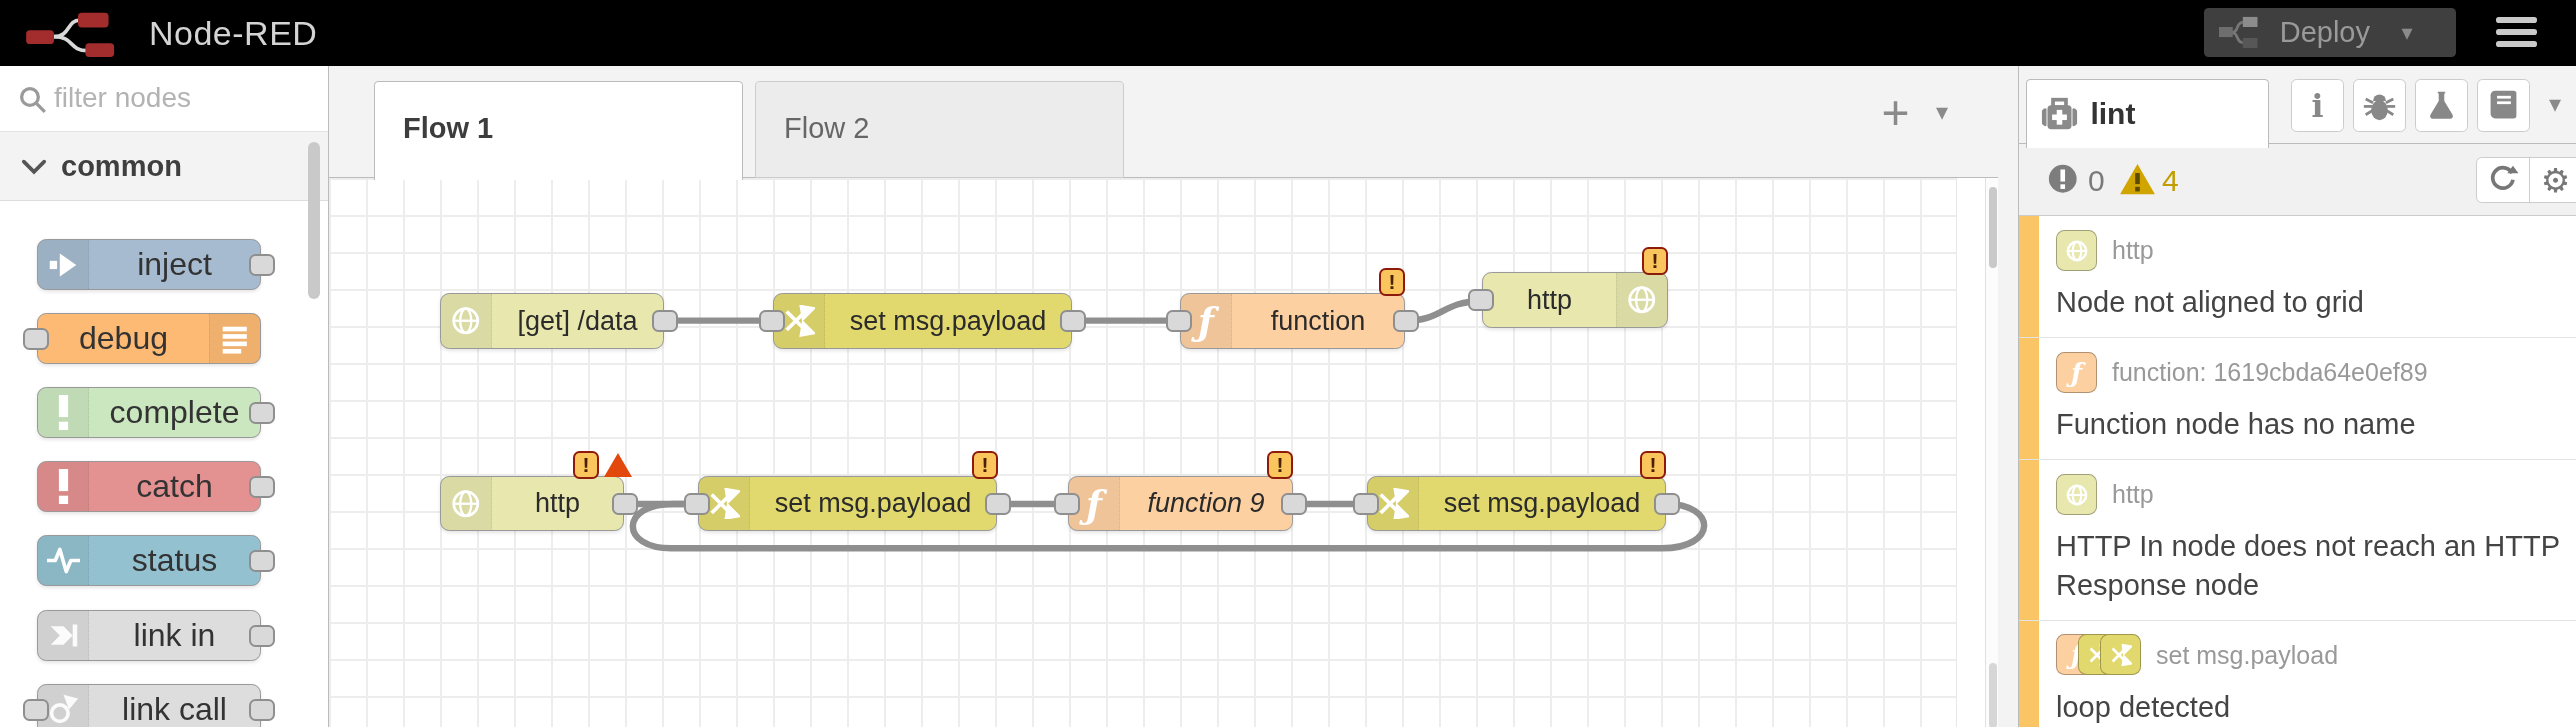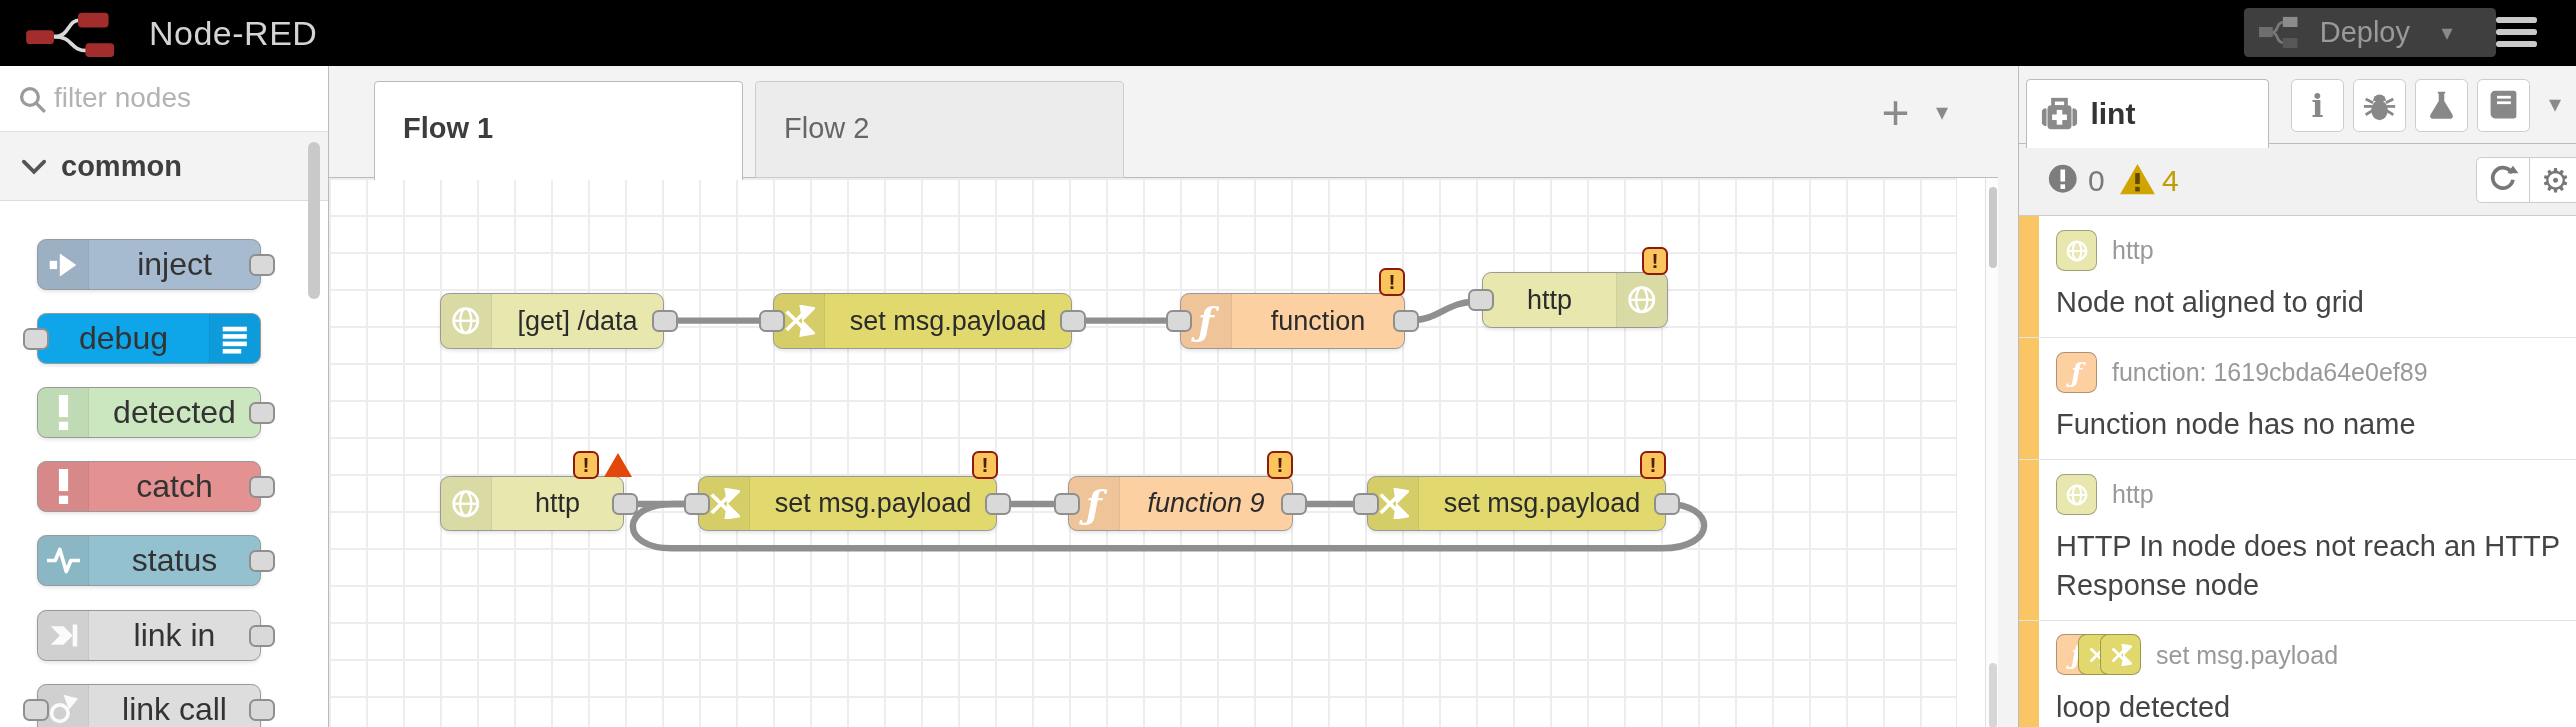--- a/index.html
+++ b/index.html
@@ -7,21 +7,21 @@
   .app {
     position:relative; width:2576px; height:728px; overflow:hidden;
     font-family:"Liberation Sans", sans-serif; background:#f3f3f3;
     -webkit-font-smoothing:antialiased;
   }
   
   .header { position:absolute; left:0; top:0; width:2576px; height:66px; background:#000; }
   .logo-wrap { position:absolute; left:26px; top:8.3px; width:370px; height:50px; display:flex; align-items:center;gap:6px; }
   .app-title { color:#d4d4d4; font-size:34px; margin-left:13px; letter-spacing:0.5px; }
   .deploy-btn { position:absolute; left:2204px; top:8.3px; width:252px; height:49px; background:#3f3f3f; border-radius:4.6px;
-    display:flex; align-items:center; cursor:pointer;margin-left:40px; }
+    display:flex; align-items:center; cursor:pointer; }
   .deploy-label { color:#9a9a9a; font-size:29px; margin-left:16.7px; }
   .deploy-caret { color:#8a8a8a; font-size:22px; margin-left:31.5px; }
   .hamburger { position:absolute; left:2496px; top:16.7px; width:41px; height:33px; cursor:pointer; }
   .hamburger div { height:6.5px; background:#c9c9c9; border-radius:2.8px; margin-bottom:5.6px; }
 
   
   .palette { position:absolute; left:0; top:66px; width:329px; height:662px; background:#fff; border-right:1.9px solid #bbb; overflow:hidden; }
   .search-row { position:relative; height:66px; border-bottom:1.9px solid #e3e3e3; background:#fff; }
   .search-input { position:absolute; left:54px; top:9.3px; width:250px; height:46px; border:none; outline:none; font-size:28px; color:#555;
     font-family:"Liberation Sans", sans-serif; }
@@ -36,21 +36,21 @@
   .icon-region { position:absolute; top:0; height:100%; width:51px; background:rgba(0,0,0,0.055); display:flex; align-items:center; justify-content:center; }
   .icon-region.left { left:0; border-right:1.9px dotted rgba(0,0,0,0.10); border-radius:7.4px 0 0 7.4px; }
   .icon-region.right { right:0; border-left:1.9px dotted rgba(0,0,0,0.10); border-radius:0 7.4px 7.4px 0; }
   .port { position:absolute; width:26px; height:22px; background:#d9d9d9; border:2.8px solid #8f8f8f; border-radius:6.5px; cursor:crosshair; }
   .port.out { right:-15px; top:50%; margin-top:-11px; }
   .port.in  { left:-15px;  top:50%; margin-top:-11px; }
   .pal-scroll-thumb { position:absolute; left:308px; top:76px; width:12px; height:157px; background:#c9c9c9; border-radius:6.5px; }
 
   
   .c-inject { background:#a6bbcf; }
-  .c-debug { background:#0ea5e9; }
+  .c-debug { background:#fdba74; }
   .c-complete { background:#cbe7c0; }
   .c-catch { background:#e49191; }
   .c-status { background:#94c1d0; }
   .c-link { background:#dddddd; }
   .c-httpin { background:#e7e7ae; }
   .c-change { background:#e2d96e; }
   .c-function { background:#fdd0a2; }
 
   
   .main { position:absolute; left:329px; top:66px; width:1669px; height:662px; background:#f3f3f3; }
@@ -178,21 +178,21 @@
       <div class="port in"></div>
     </div>
 
     <div class="pal-node c-complete" style="top:321px">
       <div class="icon-region left">
         <svg width="13" height="35" viewBox="0 0 14 38">
             <rect x="2" y="0" width="10" height="24" fill="#fff"></rect>
             <rect x="2" y="29" width="10" height="9" fill="#fff"></rect>
           </svg>
       </div>
-      <div class="pal-label" style="left:51px;right:0">detected</div>
+      <div class="pal-label" style="left:51px;right:0">complete</div>
       <div class="port out"></div>
     </div>
 
     <div class="pal-node c-catch" style="top:395px">
       <div class="icon-region left">
         <svg width="13" height="35" viewBox="0 0 14 38">
             <rect x="2" y="0" width="10" height="24" fill="#fff"></rect>
             <rect x="2" y="29" width="10" height="9" fill="#fff"></rect>
           </svg>
       </div>

